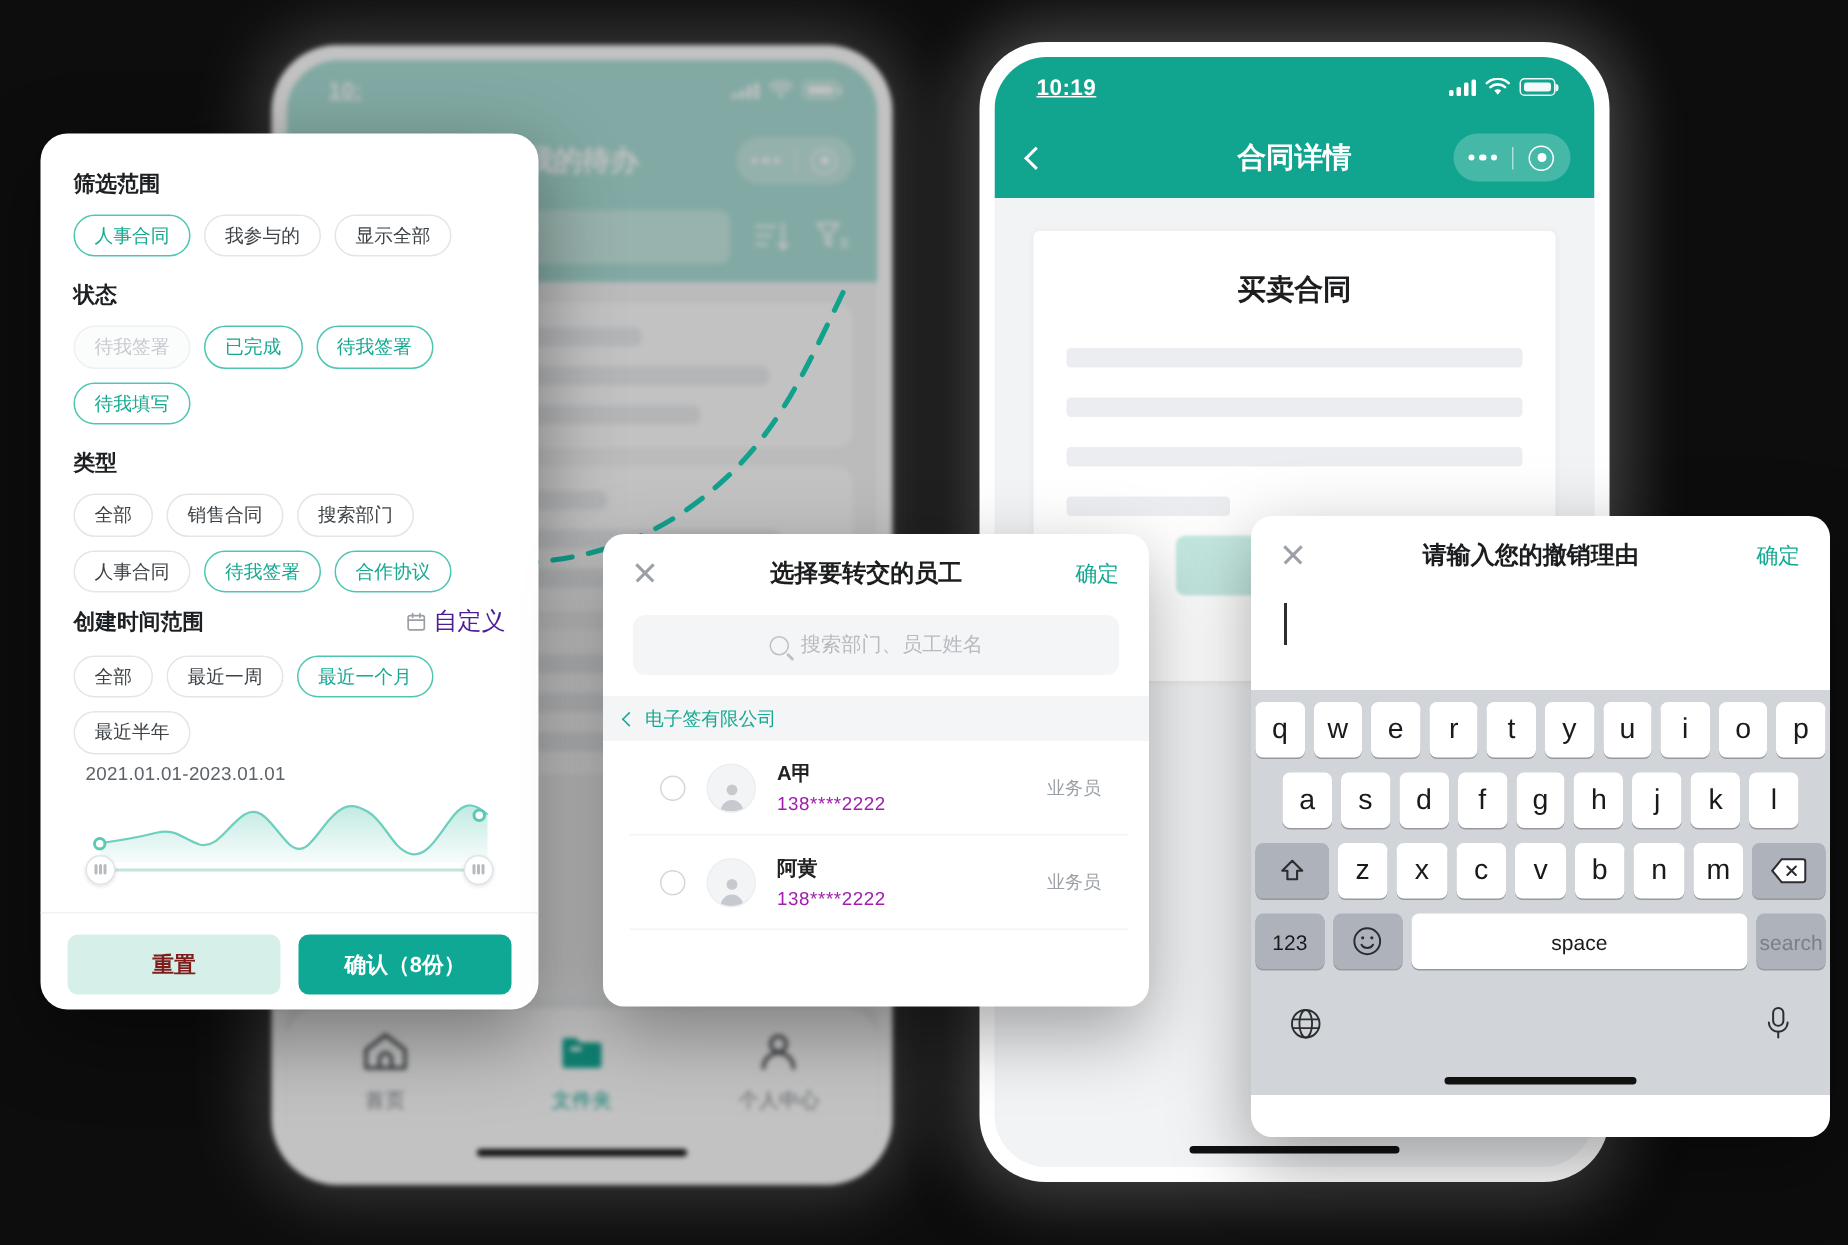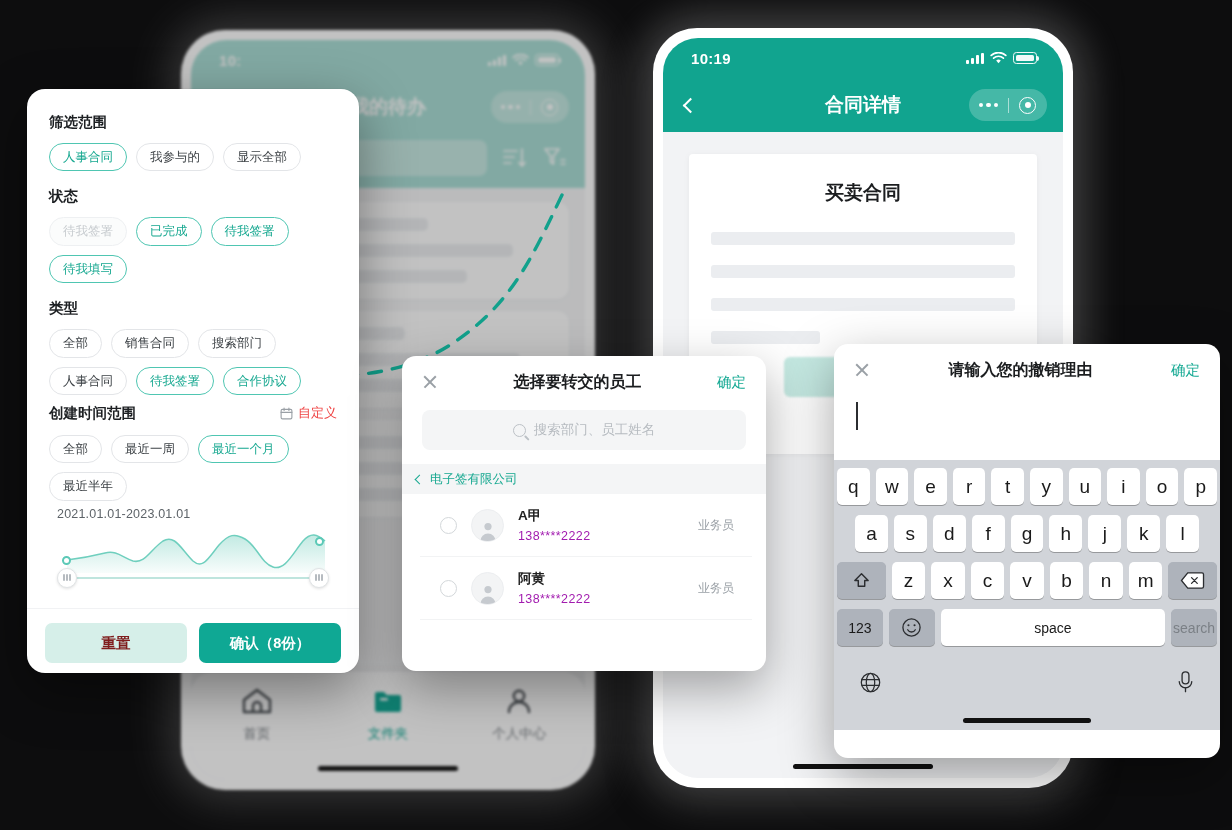--- a/index.html
+++ b/index.html
@@ -22,21 +22,21 @@
   }
   .phone-inner {
     position: absolute; inset: 10px;
     border-radius: 35px; overflow: hidden; background: #f7f8f9;
   }
 
   
   .statusbar {
     height: 40px; display: flex; align-items: center;
     justify-content: space-between; padding: 0 26px 0 28px;
-    font-size: 15px; font-weight: bold; letter-spacing: .3px;
+    font-size: 15px; font-weight: bold; letter-spacing: .3px; text-decoration: underline;
   }
   .sb-right { display: flex; align-items: center; gap: 6px; }
   .bars { display: flex; align-items: flex-end; gap: 2px; height: 11px; }
   .bars i { display: block; width: 3px; border-radius: 1px; background: currentColor; }
   .bars i:nth-child(1){height:4px}.bars i:nth-child(2){height:6px}
   .bars i:nth-child(3){height:8.5px}.bars i:nth-child(4){height:11px}
   .batt { width: 24px; height: 12px; border: 1.6px solid currentColor;
           border-radius: 3.4px; position: relative; opacity: .95; }
   .batt::after { content:""; position:absolute; right:-3.4px; top:3.2px;
                  width:2px; height:5px; border-radius:0 2px 2px 0; background: currentColor; }
@@ -102,21 +102,21 @@
   .chip {
     border: 1px solid #e3e5e8; border-radius: 16px; padding: 6px 13px;
     font-size: 12.5px; color:#3d4246; background:#fff; white-space:nowrap; line-height:1.15;
   }
   .chip.on { border-color:#4fc6b2; color:#16a890; }
   .chip.off { border-color:#eef0f2; color:#c7cbcf; background:#fbfcfc; }
   .showall { font-size: 12px; color:#8e949a; display:flex; align-items:center; gap:5px; margin: -6px 0 18px; }
   .caret { width:0;height:0;border-left:4.5px solid transparent;border-right:4.5px solid transparent;
            border-top:5px solid #b9bec3; }
   .fp-row { display:flex; align-items:center; justify-content:space-between; margin-bottom: 12px; }
-  .custom { display:flex; align-items:center; gap:5px; font-size:13px; color:#ef4444; }
+  .custom { display:flex; align-items:center; gap:5px; font-size:16px; color:#4c1d95; }
   .daterange { font-size: 12.5px; color:#5d6368; margin: 6px 0 4px 8px; letter-spacing:.2px; }
   .slider-wrap { position:relative; height: 66px; margin: 6px 4px 0; }
   .slider-track { position:absolute; left: 10px; right: 10px; bottom: 14px; height:2px; background:#bfe5de; }
   .handle { position:absolute; bottom: 5px; width: 20px; height:20px; border-radius:50%;
             background:#fff; border:1px solid #e1e4e6; box-shadow:0 1px 3px rgba(0,0,0,.12);
             display:flex; align-items:center; justify-content:center; gap:1.5px; }
   .handle i { width:1.4px;height:7px;background:#b6bbc0; border-radius:1px; }
   .dot-end { position:absolute; width:9px;height:9px;border-radius:50%;
              background:#fff;border:2px solid #5cc9b7; }
   .fp-footer { padding: 14px 18px 10px; border-top: 1px solid #f1f2f4;

